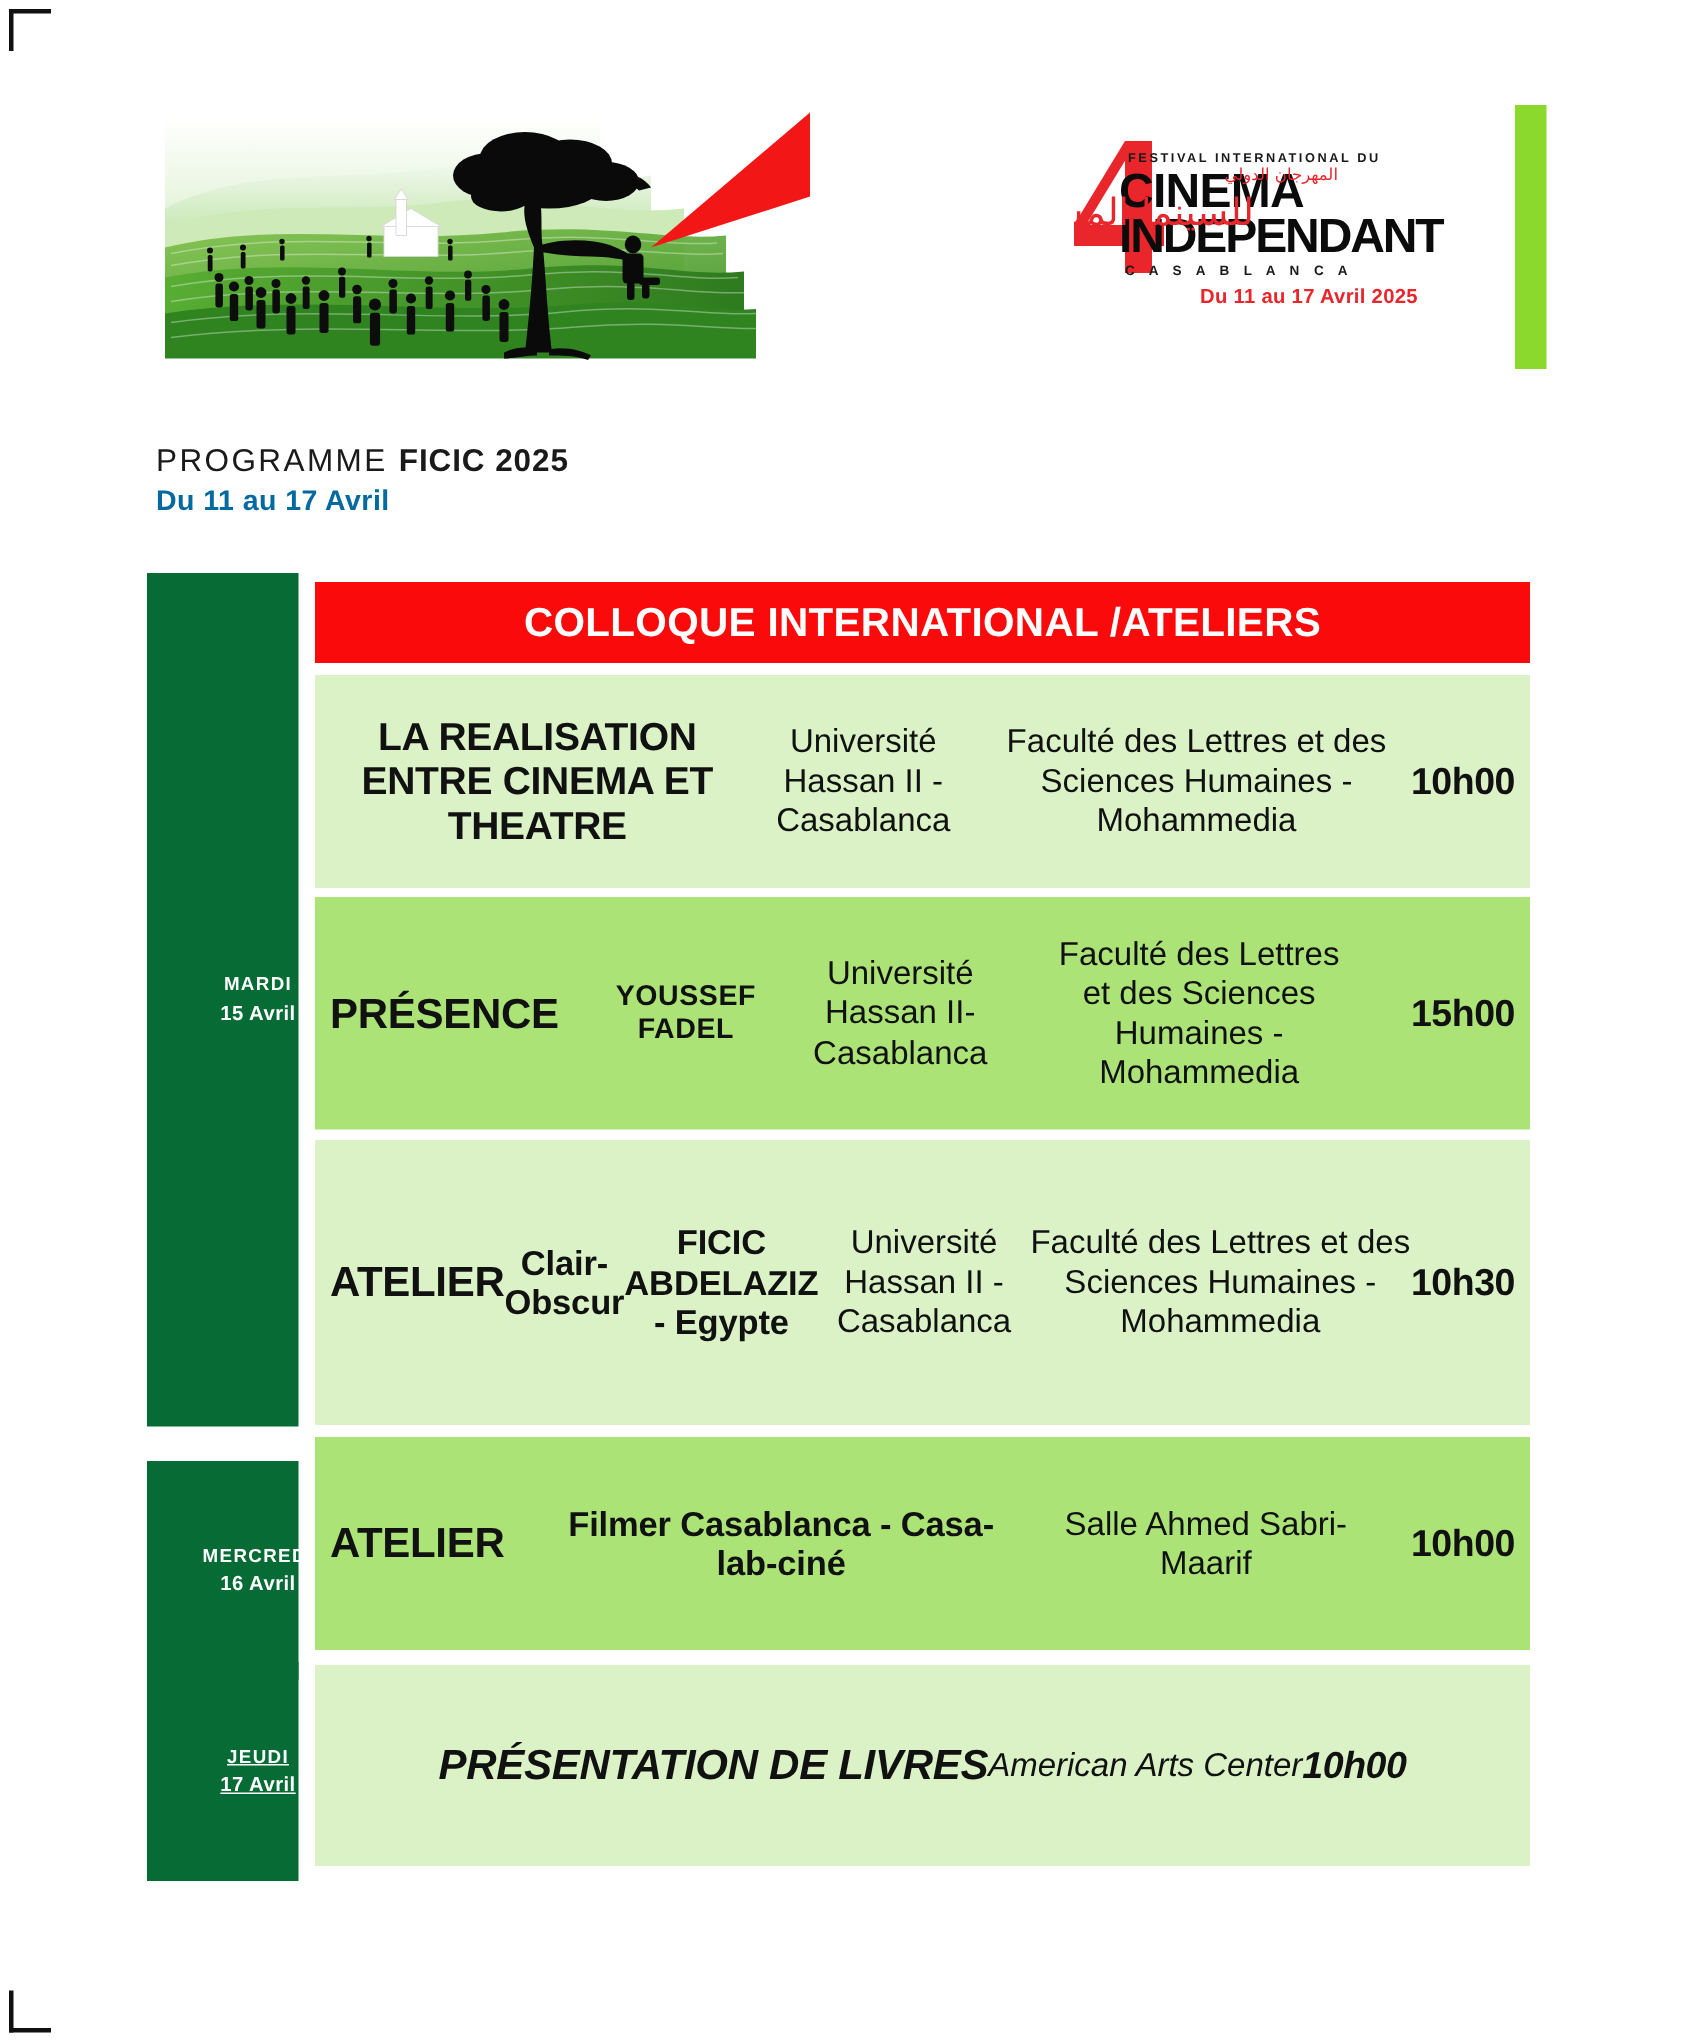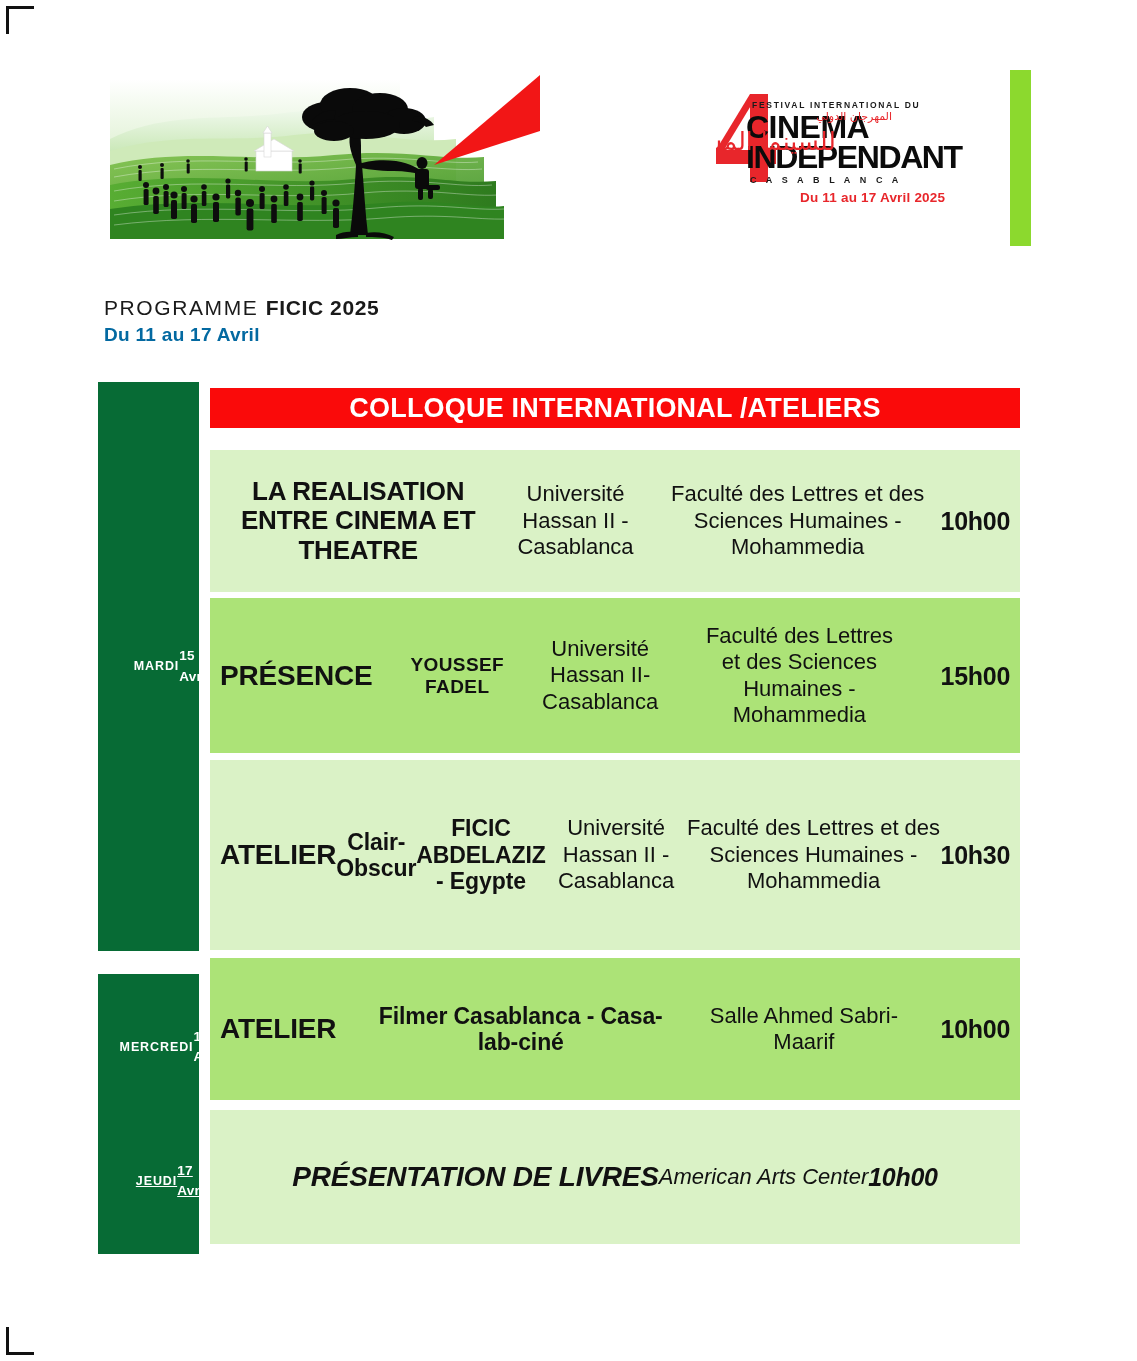--- a/index.html
+++ b/index.html
@@ -93,23 +93,24 @@
     width: 922px;
   }
 
   .day-col {
     position: absolute;
     left: 0;
     width: 101px;
     background: #076B35;
     color: #ffffff;
     display: flex;
-    flex-direction: row;
+    flex-direction: column;
     align-items: center;
     justify-content: center;
+    text-align: center;
     line-height: 1.5;
     padding-left: 47px;
   }
   .day-name {
     font-size: 12.5px;
     font-weight: 700;
     letter-spacing: 0.9px;
   }
   .day-date {
     font-size: 13.5px;
@@ -399,21 +400,21 @@
     <span class="day-name">MERCREDI</span>
     <span class="day-date">16 Avril</span>
   </div>
   <div class="day-col" style="top:726px; height:146px;text-decoration:underline;">
     <span class="day-name">JEUDI</span>
     <span class="day-date">17 Avril</span>
   </div>
 
   <div class="content-col">
 
-    <div class="banner" style="top:6px; height:40px;">
+    <div class="banner" style="top:6px; height:54px;">
       <span class="banner-text">COLLOQUE INTERNATIONAL /ATELIERS</span>
     </div>
 
     <div class="session light" style="top:68px; height:142px;">
       <div class="s-title wide">LA REALISATION ENTRE CINEMA ET THEATRE</div>
       <div class="s-place">Université Hassan II - Casablanca</div>
       <div class="s-place">Faculté des Lettres et des Sciences Humaines -Mohammedia</div>
       <div class="s-time">10h00</div>
     </div>
 

